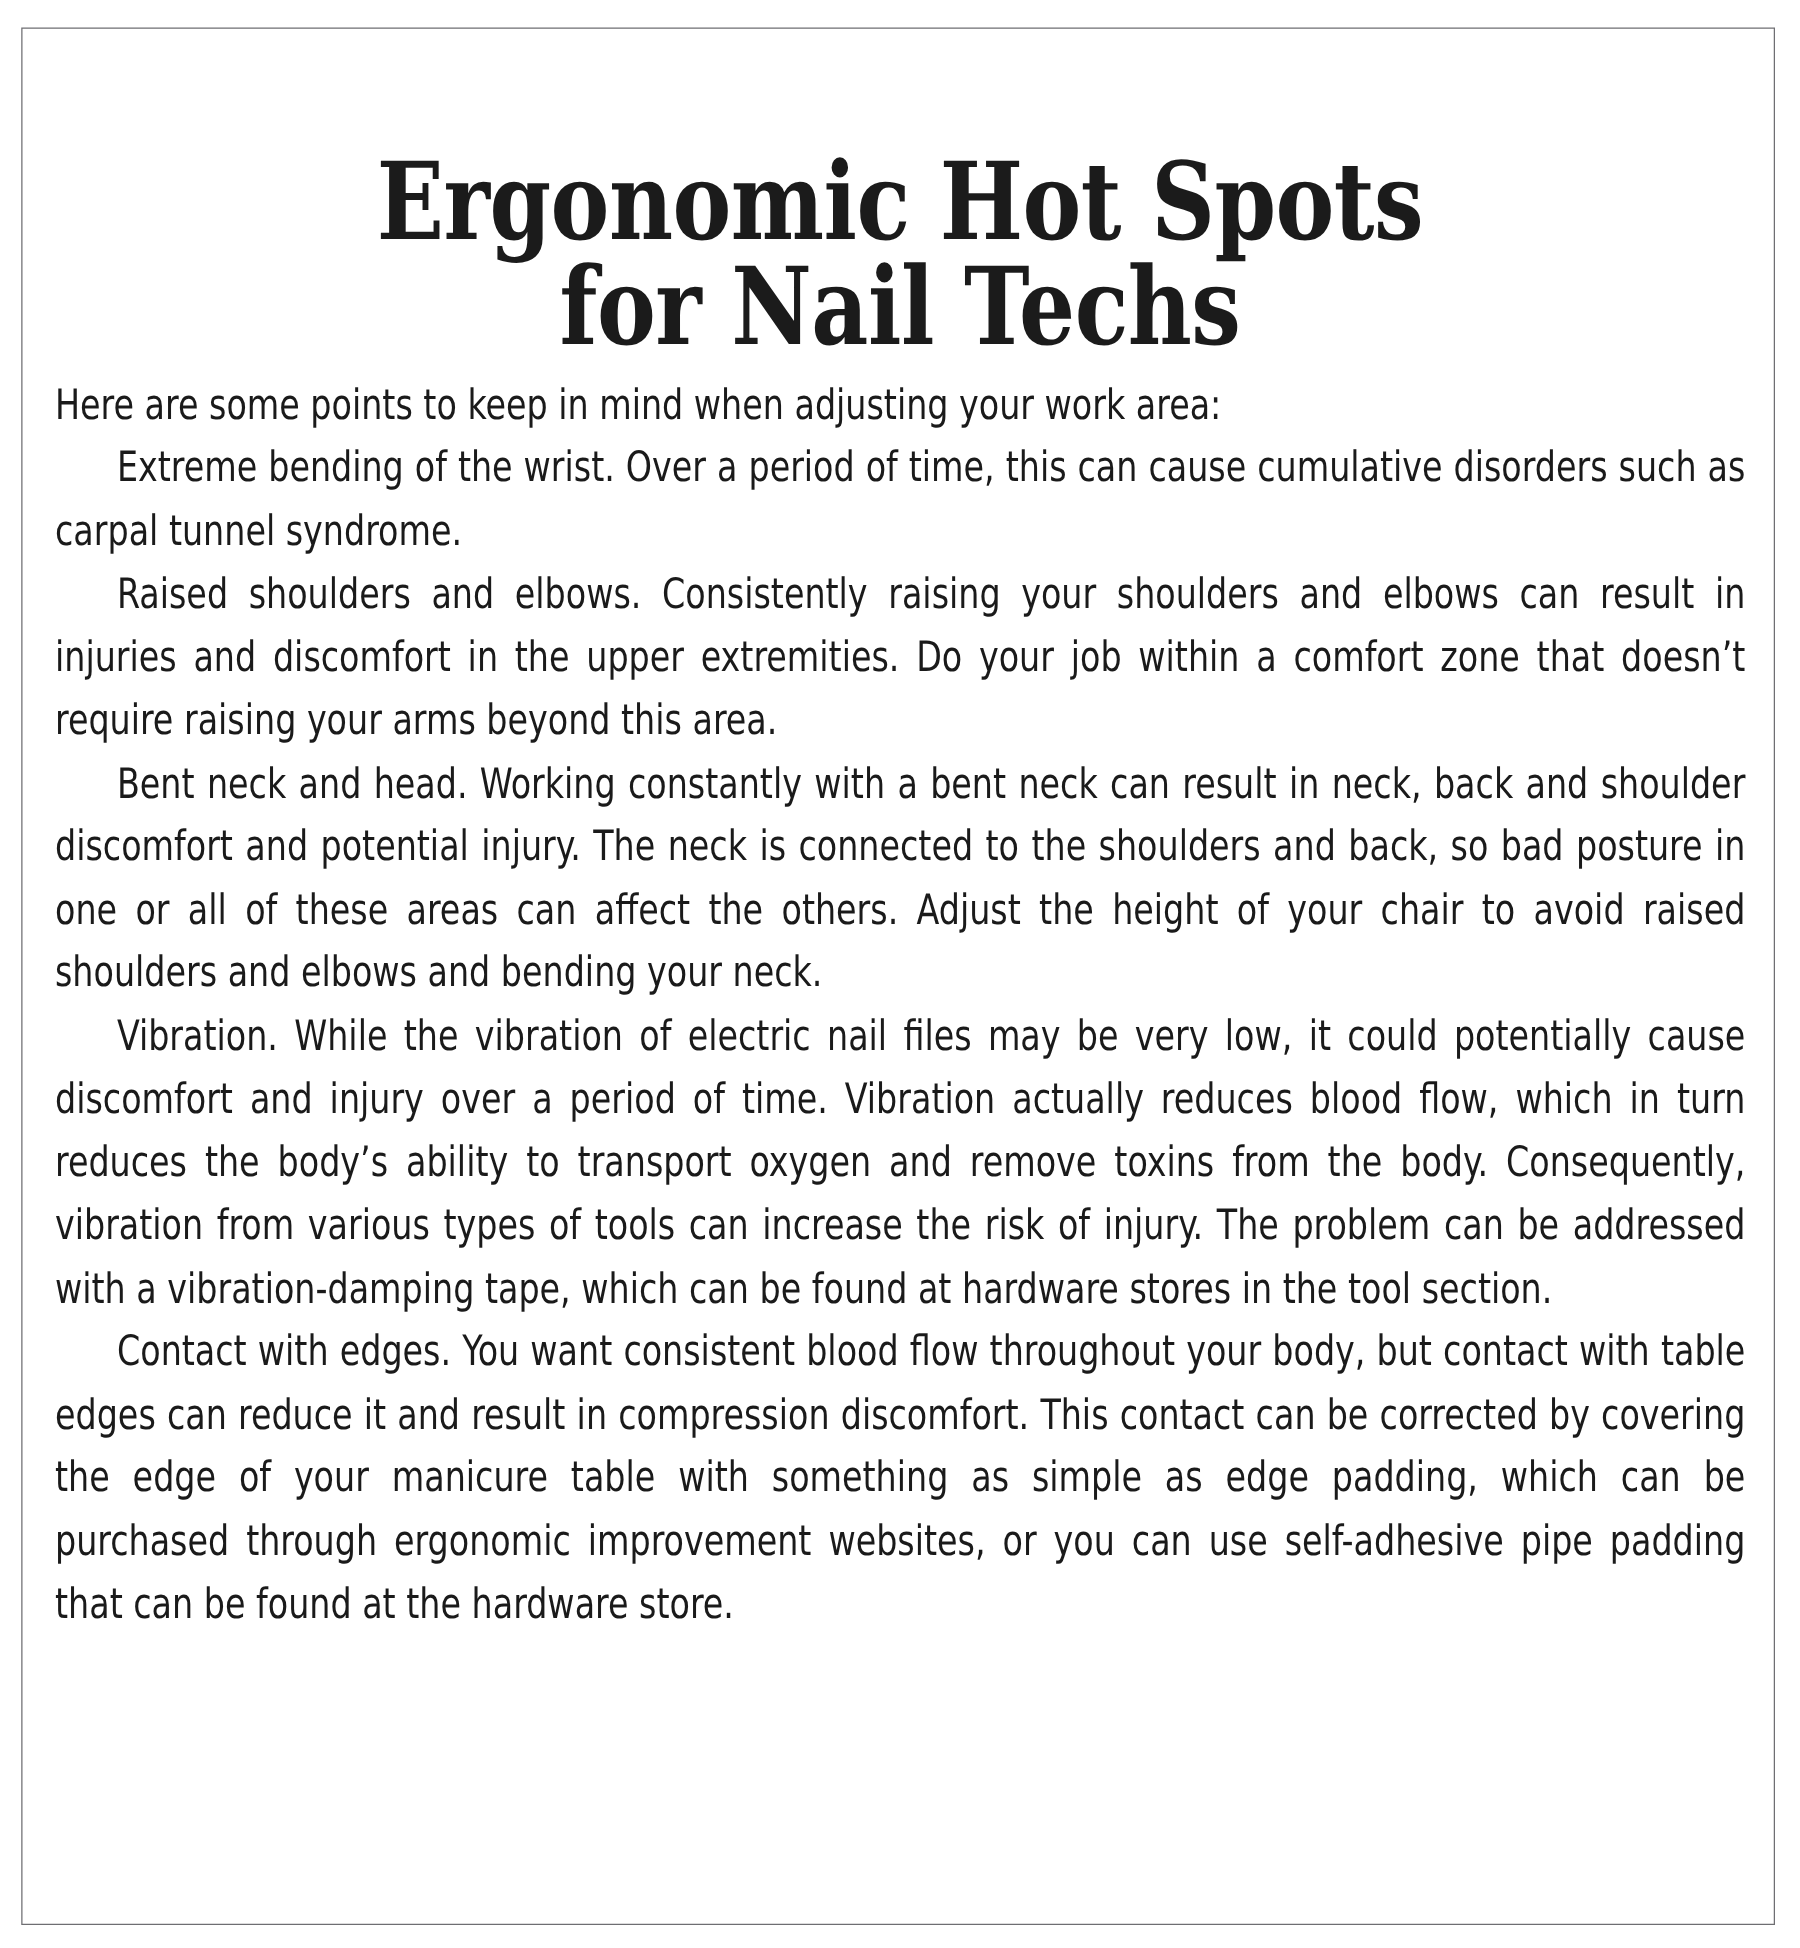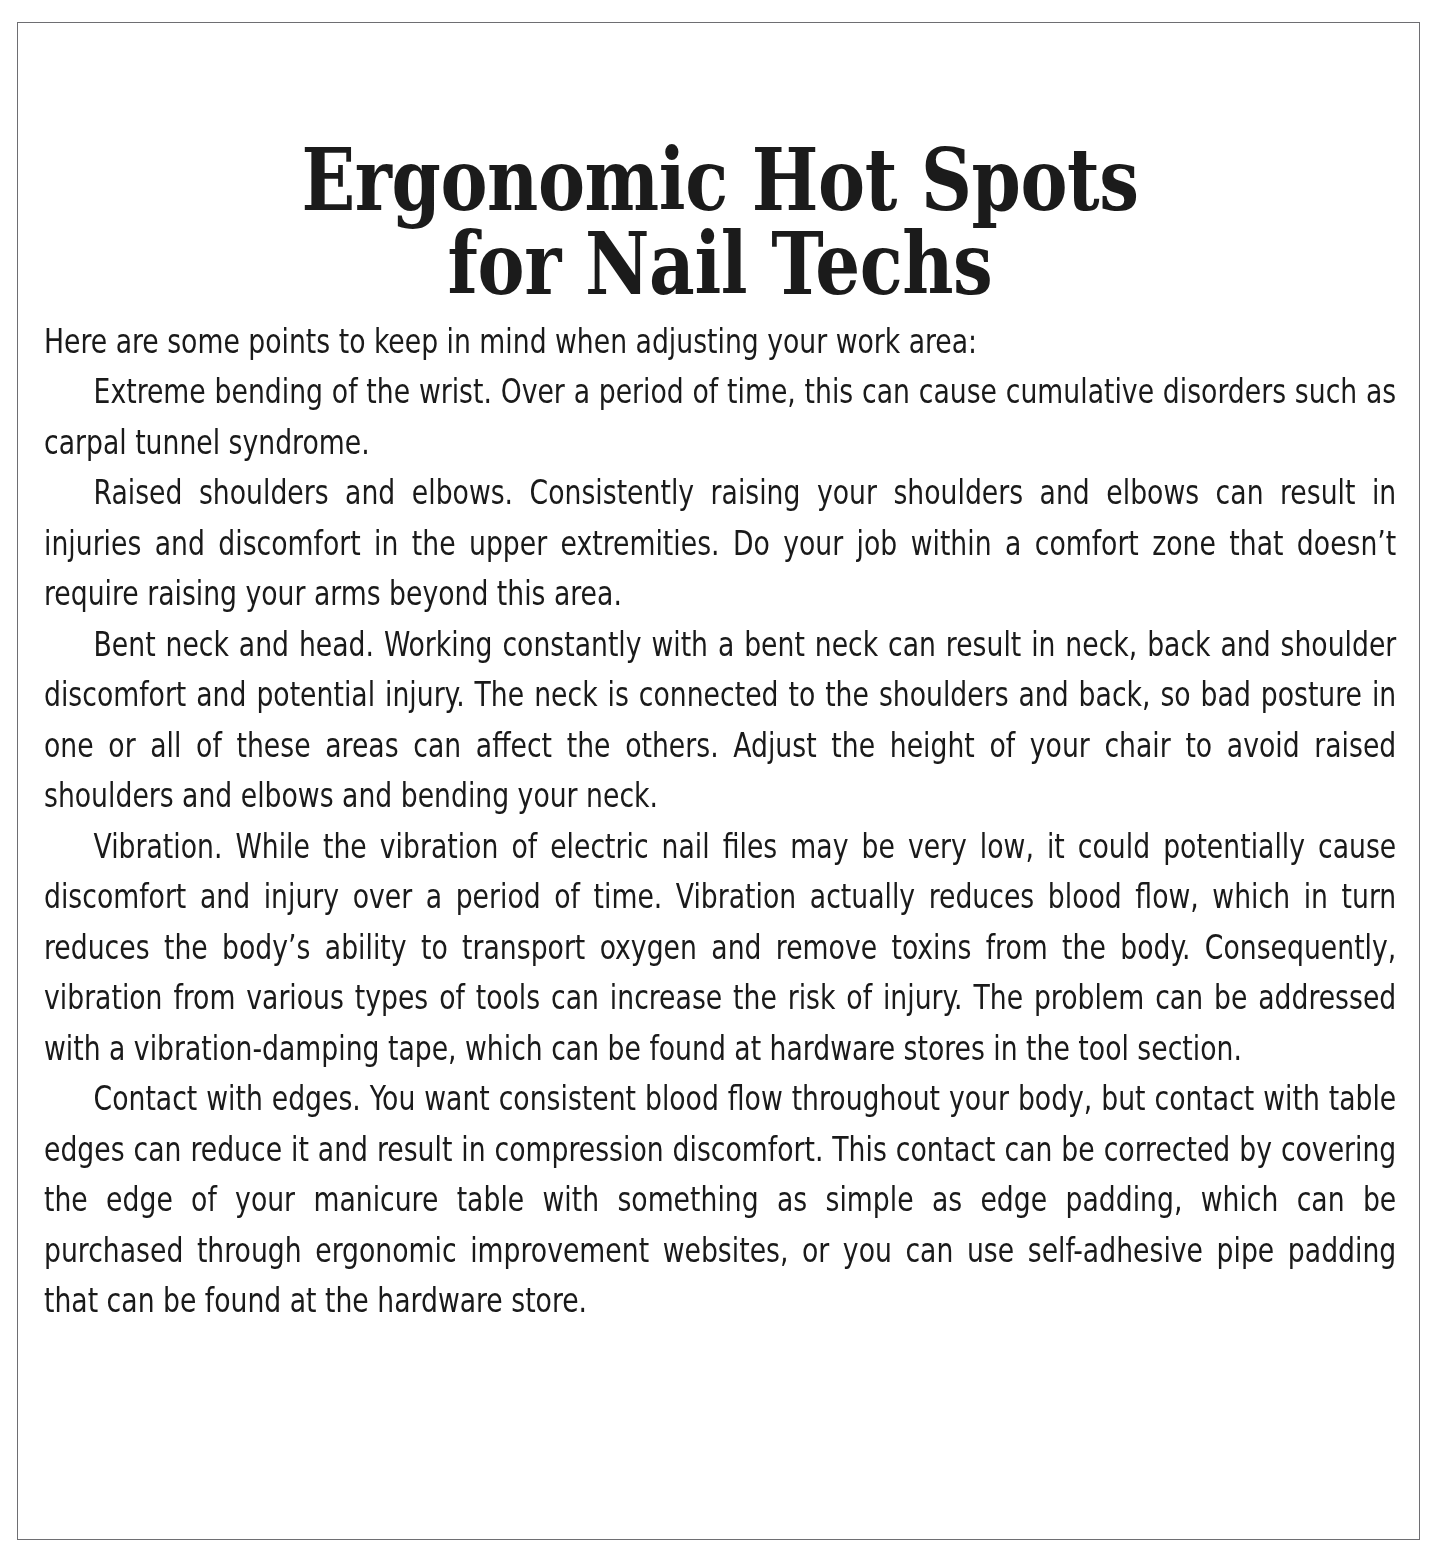--- a/index.html
+++ b/index.html
@@ -30,21 +30,21 @@
     width: 1403px;
     height: 1518px;
     border: 1px solid #6e6e72;
     box-sizing: border-box;
     pointer-events: none;
   }
 
   .content {
     position: absolute;
     left: 44px;
-    top: 138px;
+    top: 120px;
     width: 1352px;
   }
 
   .doc-title {
     font-family: "DejaVu Serif", "Liberation Serif", serif;
     font-weight: 700;
     font-size: 86px;
     line-height: 0.98;
     letter-spacing: -0.5px;
     color: #1b1b1b;

